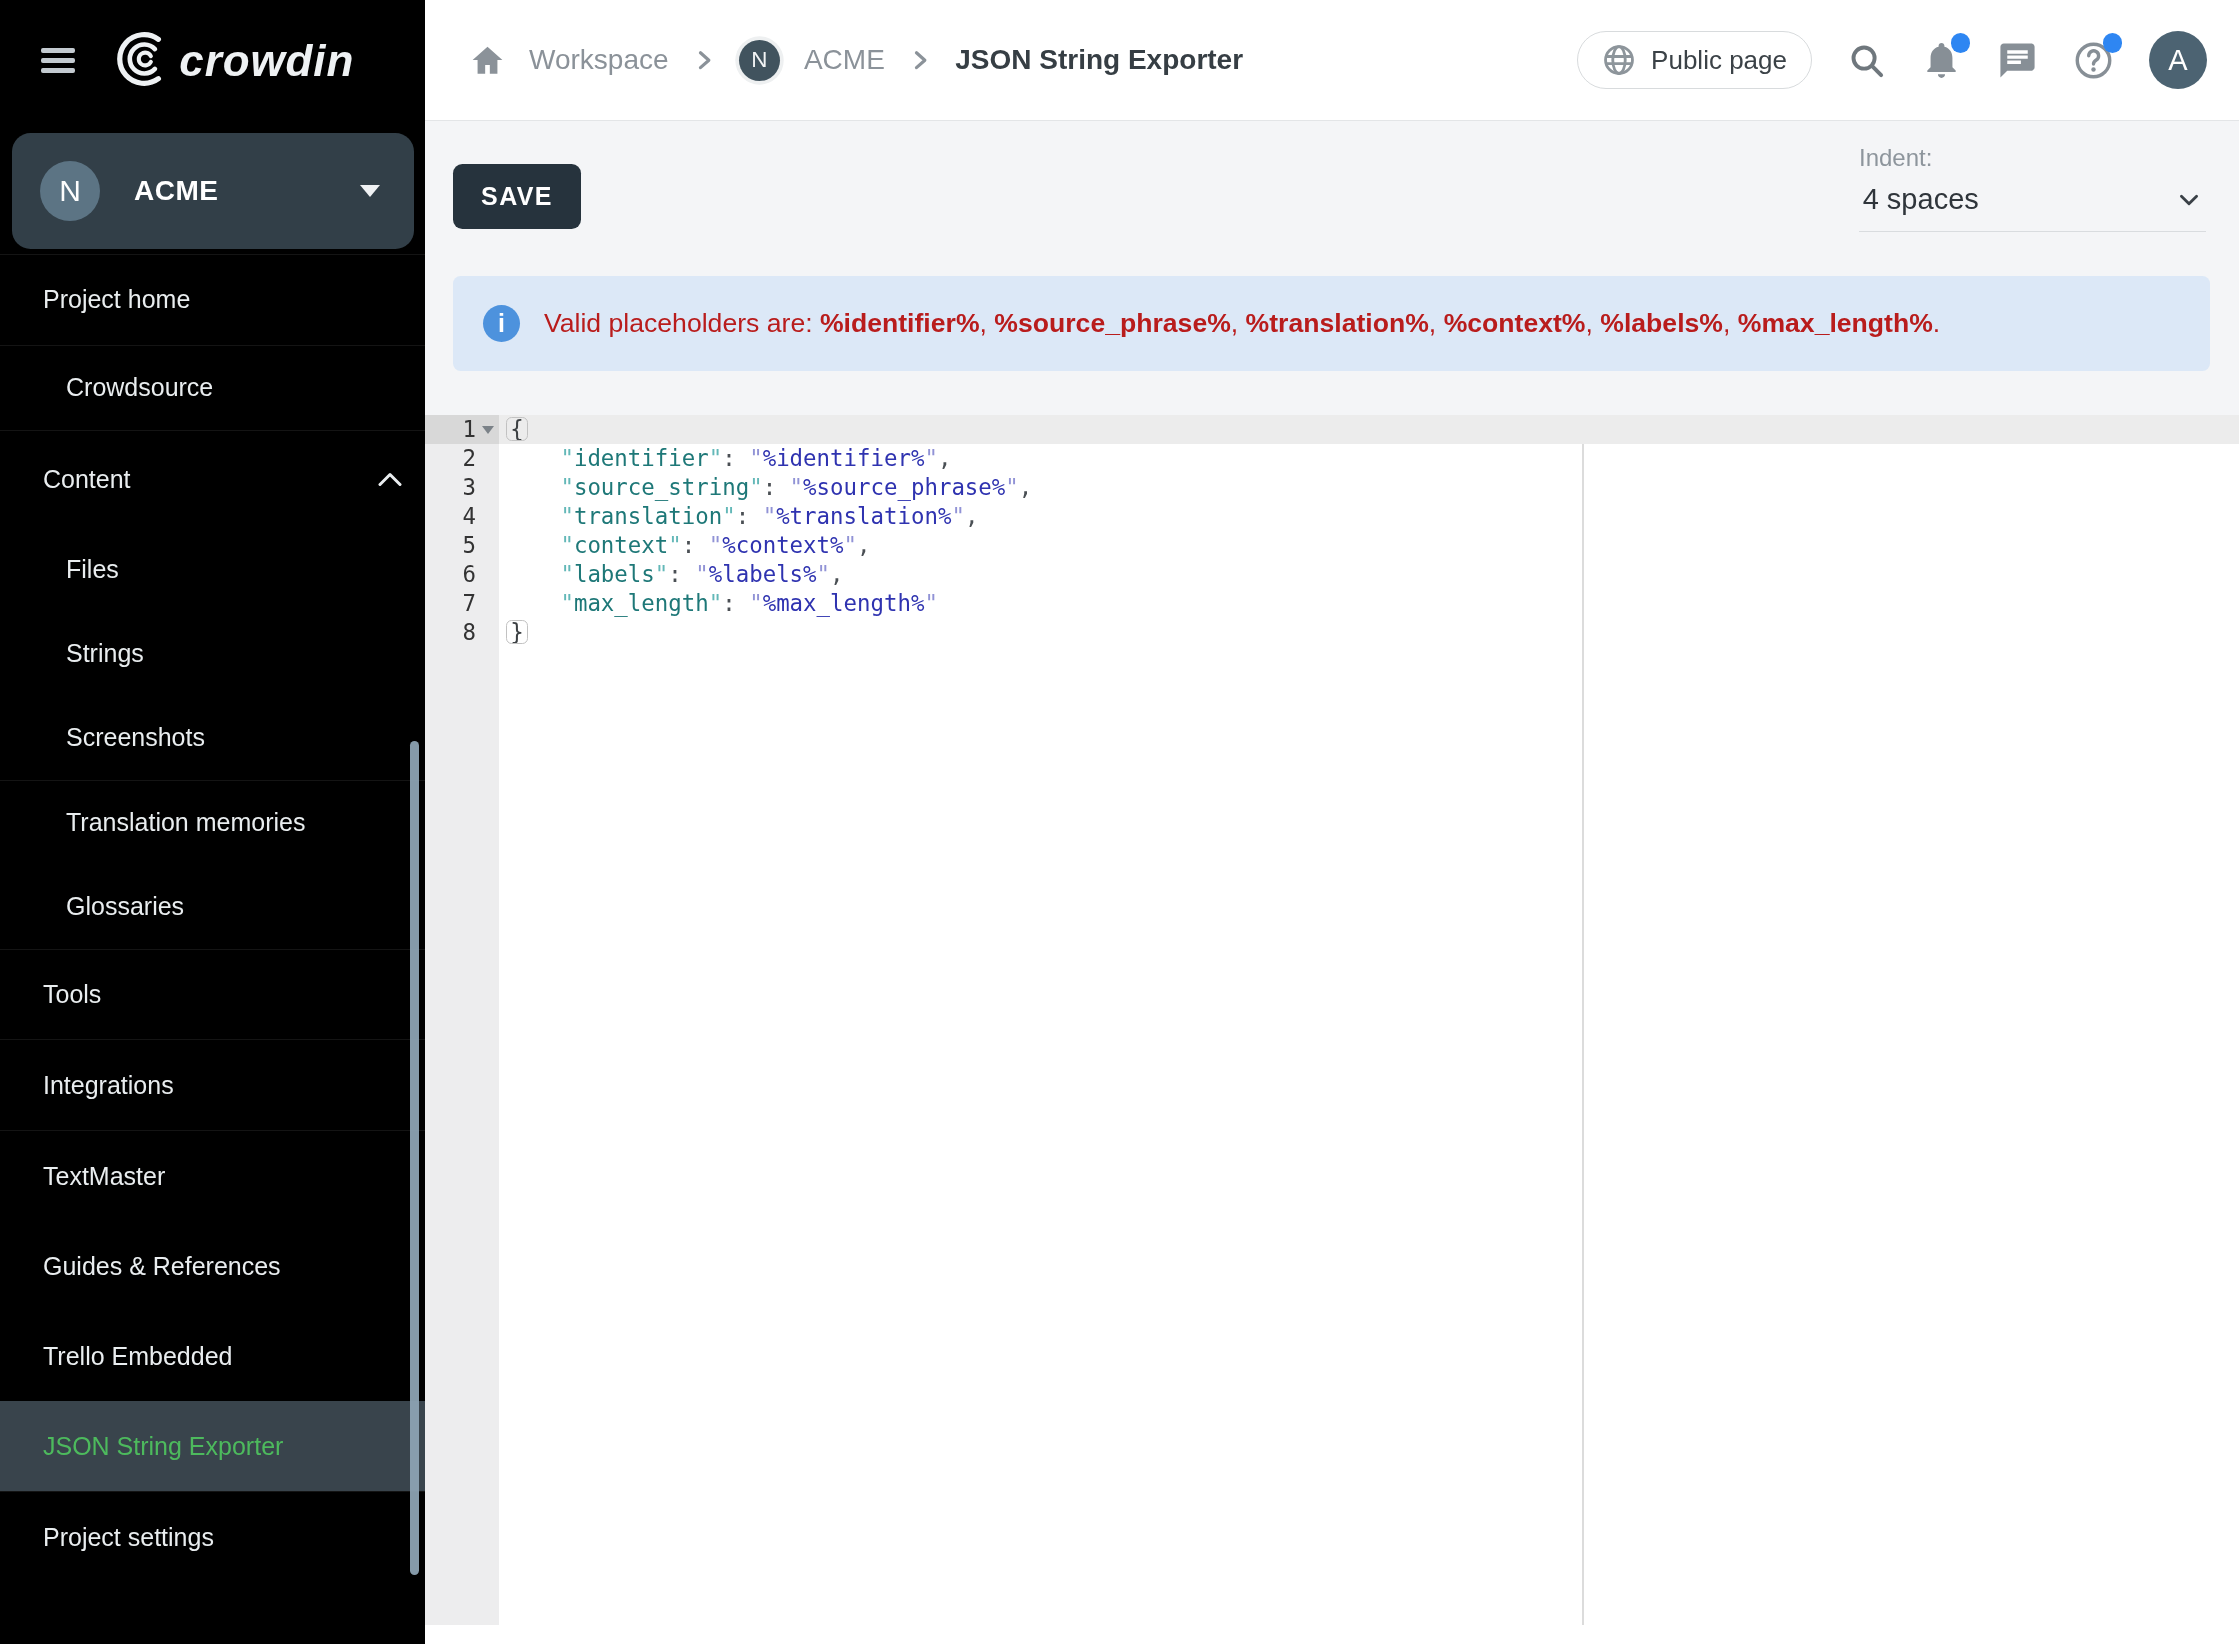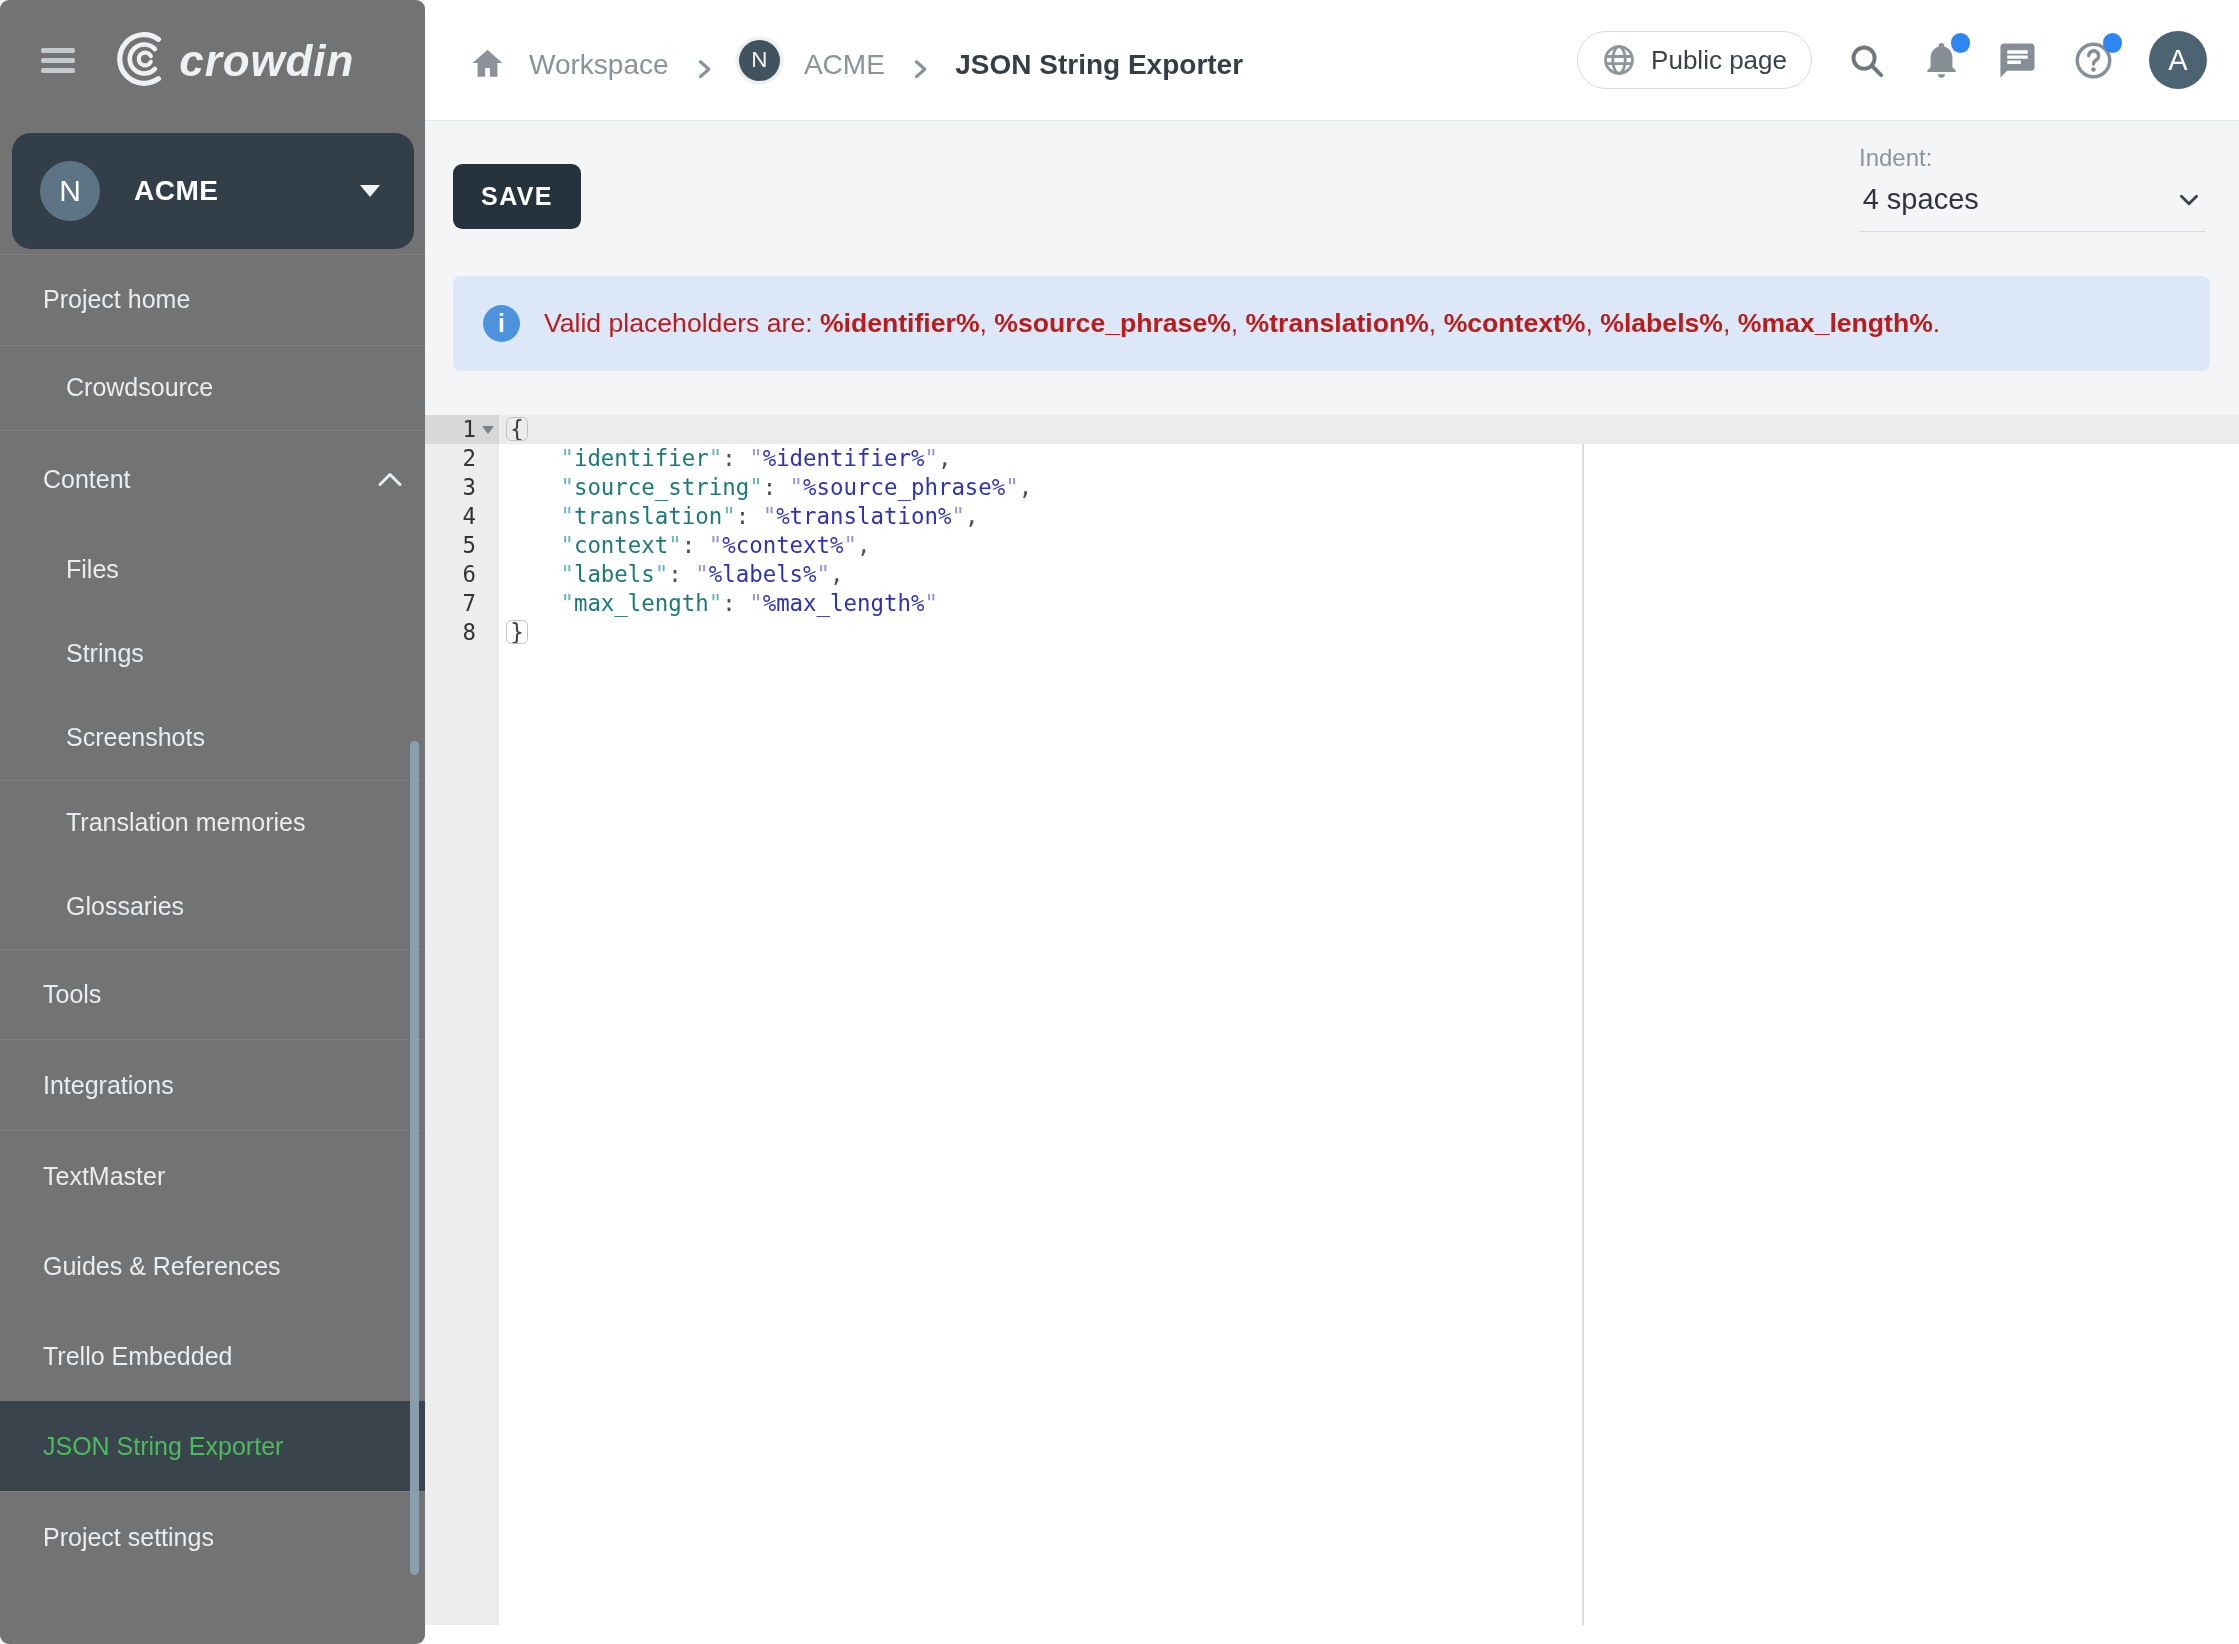--- a/index.html
+++ b/index.html
@@ -4,21 +4,21 @@
 <style>
   * { box-sizing: border-box; }
   html,body { margin:0; padding:0; }
   body {
     width:2239px; height:1644px; position:relative; overflow:hidden;
     background:#f4f5f7; font-family:"Liberation Sans", sans-serif;
     -webkit-font-smoothing:antialiased;
   }
 
   
-  .sidebar { position:absolute; left:0; top:0; width:425px; height:1644px; background:#737373; overflow:hidden;border-radius:9px; }
+  .sidebar { position:absolute; left:0; top:0; width:425px; height:1644px; background:#000000; overflow:hidden; }
   .sb-top { height:121px; display:flex; align-items:center; padding-left:41px; }
   .hamburger { width:34px; display:flex; flex-direction:column; gap:5.6px; cursor:pointer; }
   .hamburger span { display:block; height:4.7px; border-radius:1.9px; background:#c3cad0; }
   .logo { display:flex; align-items:center; margin-left:37px; color:#eef1f3; }
   .logo-text { font-size:44px; font-weight:bold; font-style:italic; letter-spacing:0.9px; margin-left:9.3px; }
 
   .project-card { position:absolute; left:12px; top:133px; width:402px; height:116px; background:#323f48;
     border-radius:18.6px; display:flex; align-items:center; padding:0 34px 0 28px; cursor:pointer; }
   .project-avatar { width:60px; height:60px; border-radius:50%; background:#5c7484; color:#fdfdfd;
     display:flex; align-items:center; justify-content:center; font-size:30px; }
@@ -32,21 +32,21 @@
   .nav-row.sub   { height:84px;  padding-left:66px; }
   .nav-row.group { height:97px; padding-left:43px; padding-right:23px; justify-content:space-between; }
   .nav-row.active { background:#39444c; color:#4dba5d; }
   .chev-up { width:24px; height:15px; flex:none; }
 
   .sb-thumb { position:absolute; left:410px; top:741px; width:9.3px; height:834px; border-radius:4.7px; background:#8ca2b2; opacity:.95; cursor:pointer; }
 
   
   .header { position:absolute; left:425px; top:0; width:1814px; height:121px; background:#fff;
     border-bottom:1.9px solid #e3e5e7; display:flex; align-items:center; padding:0 32px 0 45px; }
-  .crumbs { display:flex; align-items:flex-end; gap:24px; font-size:28px; }
+  .crumbs { display:flex; align-items:center; gap:24px; font-size:28px; }
   .crumb-home { color:#8b9299; display:flex; cursor:pointer; }
   .crumb-link { color:#8b9299; cursor:pointer; }
   .crumb-chev { color:#8b9299; display:flex; }
   .crumb-badge { width:41px; height:41px; border-radius:50%; background:#41535e; color:#f2f4f5;
     display:flex; align-items:center; justify-content:center; font-size:22.4px; box-shadow:0 0 0 3.7px #eef0f1; }
   .crumb-page { color:#363e44; font-weight:bold; }
   .hdr-right { margin-left:auto; display:flex; align-items:center; gap:35px; }
   .pill { height:58px; border:1.9px solid #d8dbdd; border-radius:30px; display:flex; align-items:center;
     gap:15px; padding:0 24px; cursor:pointer; background:#fff; }
   .pill-label { font-size:26px; color:#3b4247; font-weight:500; }

